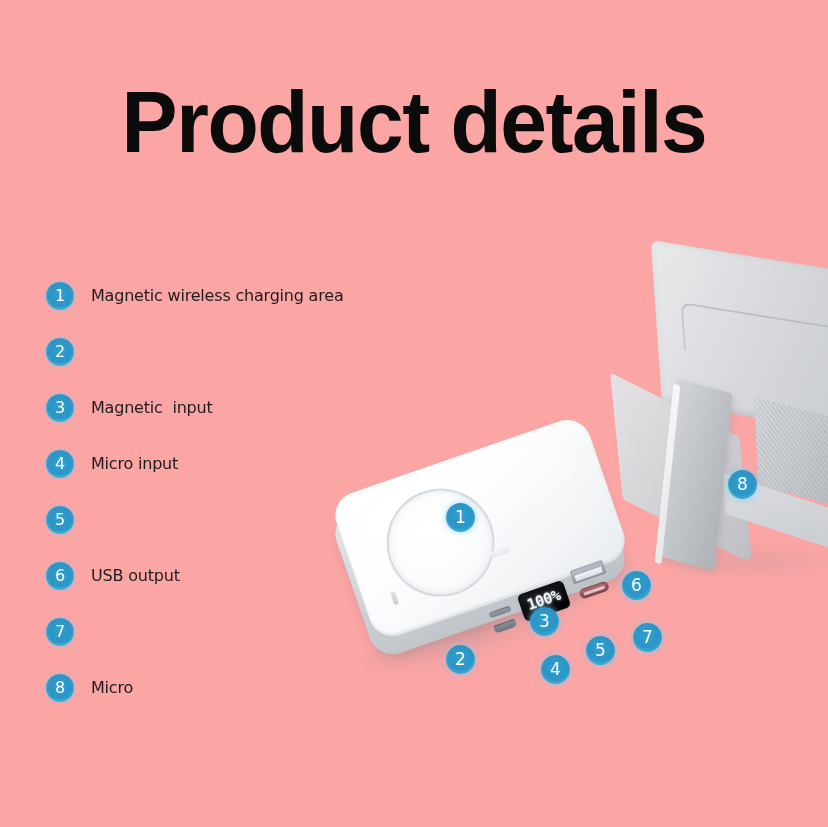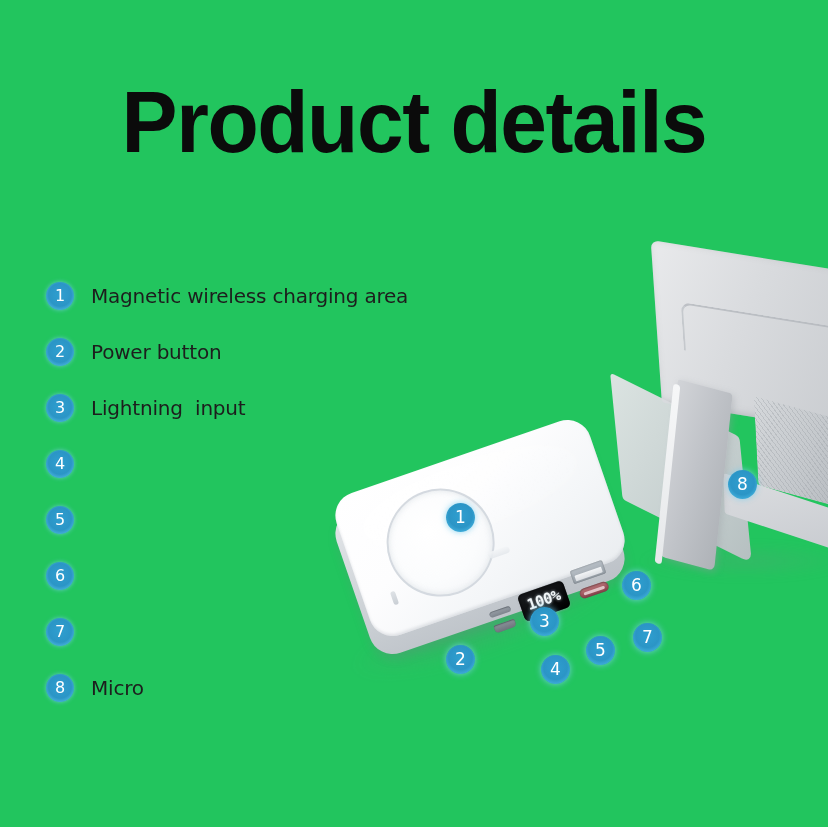--- a/index.html
+++ b/index.html
@@ -8,21 +8,21 @@
     background: #ffffff;
   }
   body {
     font-family: "Liberation Sans", "DejaVu Sans", sans-serif;
   }
 
   #page {
     position: relative;
     width: 828px;
     height: 827px;
-    background: #22c55e;
+    background: #fca5a5;
     overflow: hidden;
   }
 
   
   .page-title {
     position: absolute;
     left: 0;
     top: 78px;
     width: 828px;
     text-align: center;
@@ -62,21 +62,21 @@
     font-weight: normal;
     line-height: 28px;
     text-align: center;
     font-family: "DejaVu Sans", sans-serif;
     user-select: none;
   }
   .feature-label {
     position: absolute;
     left: 45px;
     top: 6px;
-    font-size: 20px;
+    font-size: 16px;
     line-height: 36px;
     color: #1d1d1d;
     font-family: "DejaVu Sans", "Liberation Sans", sans-serif;
     white-space: pre;
     letter-spacing: -0.2px;
   }
 
   
   .product-stage {
     position: absolute;
@@ -400,38 +400,39 @@
 
   <div class="feature-list">
 
     <div class="feature-row">
       <span class="badge">1</span>
       <span class="feature-label">Magnetic wireless charging area</span>
     </div>
 
     <div class="feature-row">
       <span class="badge">2</span>
-      <span class="feature-label">Power button</span>
     </div>
 
     <div class="feature-row">
       <span class="badge">3</span>
-      <span class="feature-label">Lightning  input</span>
+      <span class="feature-label">Magnetic  input</span>
     </div>
 
     <div class="feature-row">
       <span class="badge">4</span>
+      <span class="feature-label">Micro input</span>
     </div>
 
     <div class="feature-row">
       <span class="badge">5</span>
     </div>
 
     <div class="feature-row">
       <span class="badge">6</span>
+      <span class="feature-label">USB output</span>
     </div>
 
     <div class="feature-row">
       <span class="badge">7</span>
     </div>
 
     <div class="feature-row">
       <span class="badge">8</span>
       <span class="feature-label">Micro</span>
     </div>

